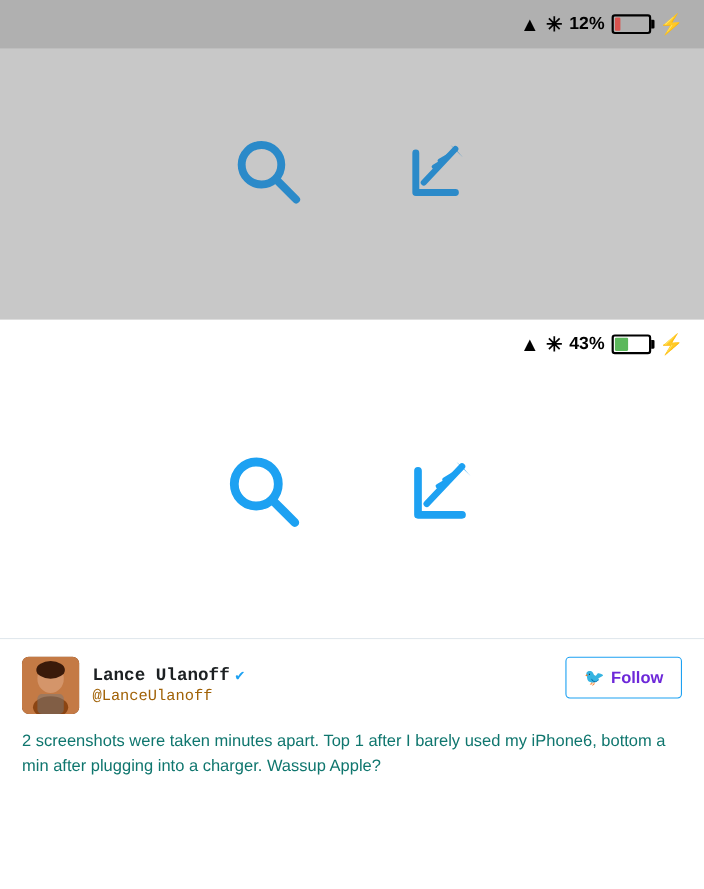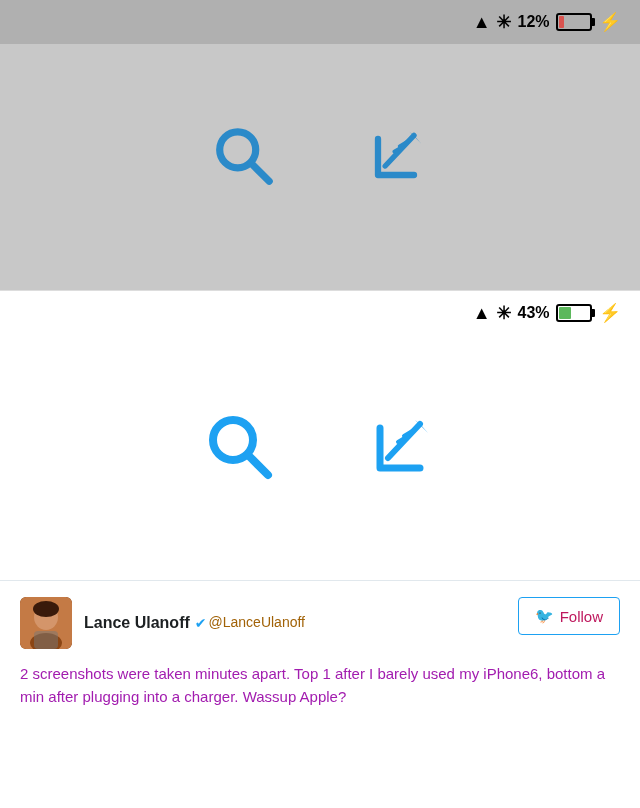--- a/index.html
+++ b/index.html
@@ -175,22 +175,23 @@
       overflow: hidden;
       flex-shrink: 0;
       background: #8B4513;
       display: flex;
       align-items: center;
       justify-content: center;
     }
 
     .user-name-block {
       display: flex;
-      flex-direction: row;
+      flex-direction: column;
       gap: 2px;
+      font-family: Liberation Mono, monospace;
     }
 
     .user-name-row {
       display: flex;
       align-items: center;
       gap: 5px;
     }
 
     .user-name {
       font-size: 16px;
@@ -220,27 +221,27 @@
       height: 38px;
     }
 
     .follow-button-twitter-icon {
       color: #1da1f2;
       font-size: 15px;
     }
 
     .follow-button-label {
       font-size: 15px;
-      font-weight: 400;
-      color: #be185d;
+      font-weight: 700;
+      color: #6d28d9;
     }
 
     .tweet-text {
       font-size: 15px;
-      color: #a21caf;
+      color: #0f766e;
       line-height: 1.5;
       margin-top: 4px;
     }
   </style>
 </head>
 <body>
 
 <div class="screenshot-top">
 
   <div class="status-bar top">

